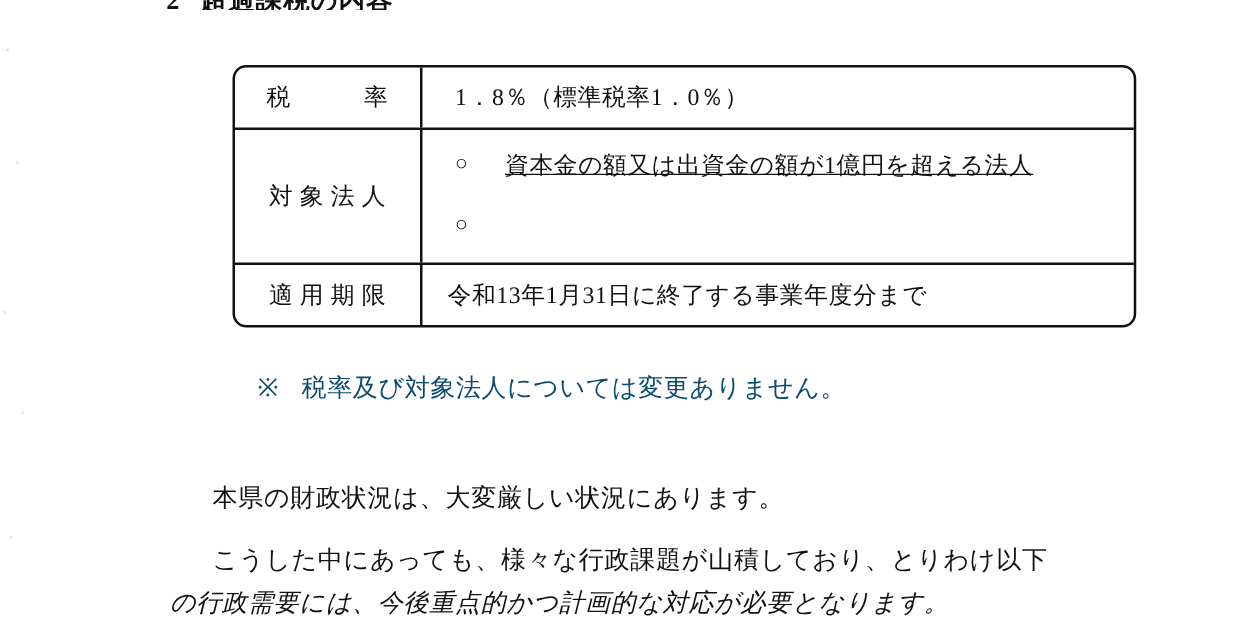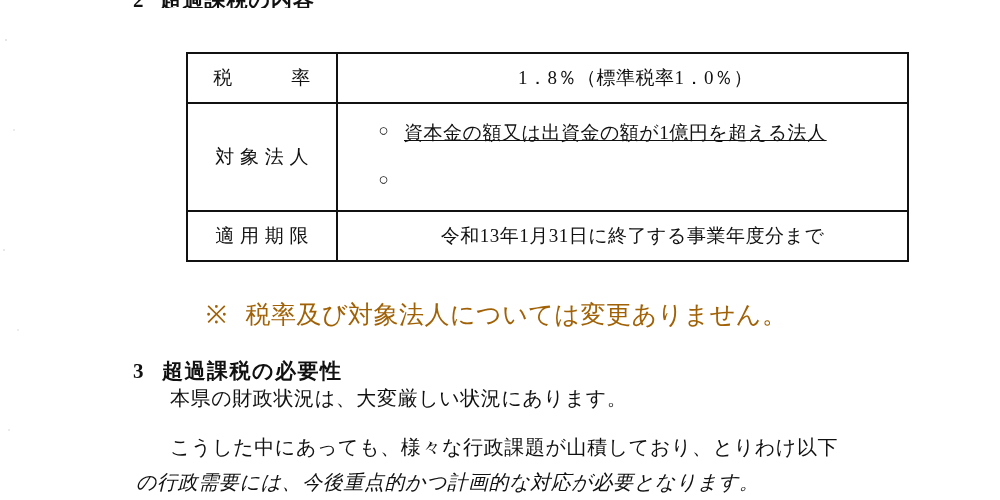--- a/index.html
+++ b/index.html
@@ -12,21 +12,20 @@
     background: #ffffff;
     font-family: "Liberation Serif", "DejaVu Serif", serif;
     color: #1a1a1a;
     overflow: hidden;
     position: relative;
   }
   .page {
     position: relative;
     width: 1000px;
     height: 500px;
-    text-align: center;
   }
 
   
   .scan-noise {
     position: absolute;
     left: 0;
     top: 0;
     width: 26px;
     height: 500px;
     background:
@@ -55,21 +54,21 @@
     margin-right: 16px;
   }
 
   
   .tax-table {
     position: absolute;
     left: 186px;
     top: 52px;
     width: 723px;
     border: 2px solid #111;
-    border-radius: 0;
+    border-radius: 11px;
     border-collapse: separate;
     background: #fff;
     box-sizing: border-box;
   }
   .tax-table .row {
     display: flex;
     border-bottom: 2px solid #111;
   }
   .tax-table .row:last-child {
     border-bottom: none;
@@ -126,24 +125,24 @@
   }
   .bullet-lines .ln.indent {
     padding-left: 2px;
   }
 
   
   .table-note {
     position: absolute;
     left: 206px;
     top: 296px;
-    font-size: 25px;
+    font-size: 20px;
     letter-spacing: 0.5px;
     white-space: nowrap;
-    color: #a16207;
+    color: #0c4a6e;
   }
   .table-note .mark { margin-right: 18px; }
 
   
   .section-heading {
     position: absolute;
     left: 133px;
     top: 357px;
     font-size: 21px;
     font-weight: bold;
@@ -208,21 +207,18 @@
         <div class="ln">令和13年1月31日に終了する事業年度分まで</div>
       </div>
     </div>
 
   </div>
 
   <div class="table-note">
     <span class="mark">※</span><span>税率及び対象法人については変更ありません。</span>
   </div>
 
-  <div class="section-heading">
-    <span class="num">3</span><span>超過課税の必要性</span>
-  </div>
 
   <div class="body-para p1">本県の財政状況は、大変厳しい状況にあります。</div>
   <div class="body-para p2">こうした中にあっても、様々な行政課題が山積しており、とりわけ以下</div>
   <div class="body-para p3">の行政需要には、今後重点的かつ計画的な対応が必要となります。</div>
 
 </div>
 
 </body></html>

